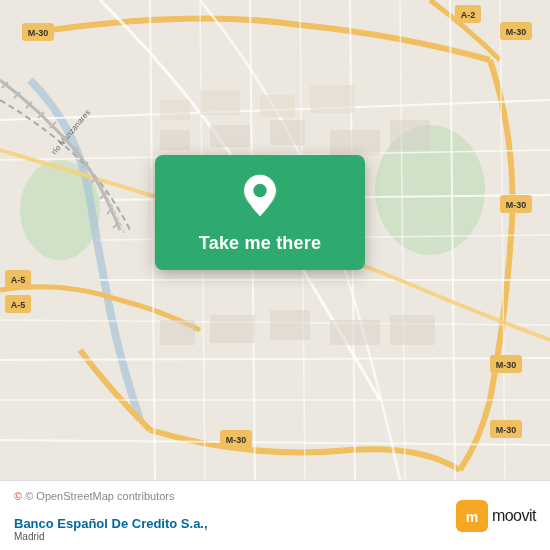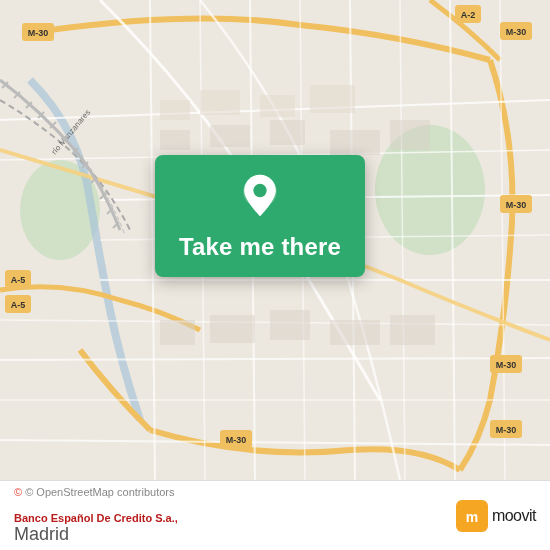--- a/index.html
+++ b/index.html
@@ -44,21 +44,21 @@
     }
 
     #take-me-there-card .pin-icon {
       width: 50px;
       height: 50px;
       margin-bottom: 10px;
     }
 
     #take-me-there-card .card-label {
       color: #fff;
-      font-size: 24px;
+      font-size: 18px;
       font-weight: 600;
       letter-spacing: 0.2px;
       text-align: right;
     }
 
     
     #bottom-bar {
       width: 550px;
       height: 70px;
       background: #fff;
@@ -73,27 +73,27 @@
       font-size: 11px;
       color: #888;
     }
 
     #bottom-bar .place-info {
       display: flex;
       flex-direction: column;
     }
 
     #bottom-bar .place-name {
-      font-size: 11px;
+      font-size: 13px;
       font-weight: 600;
-      color: #b91c1c;
+      color: #0369a1;
     }
 
     #bottom-bar .place-city {
-      font-size: 18px;
+      font-size: 10px;
       color: #555;
     }
 
     #moovit-logo {
       display: flex;
       align-items: center;
       gap: 4px;
     }
 
     #moovit-logo .moovit-text {

